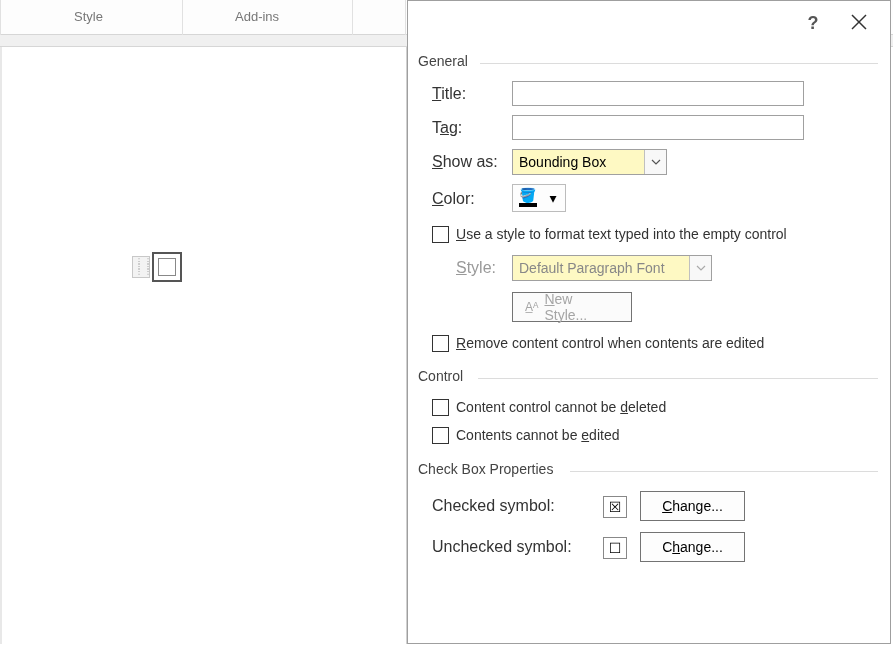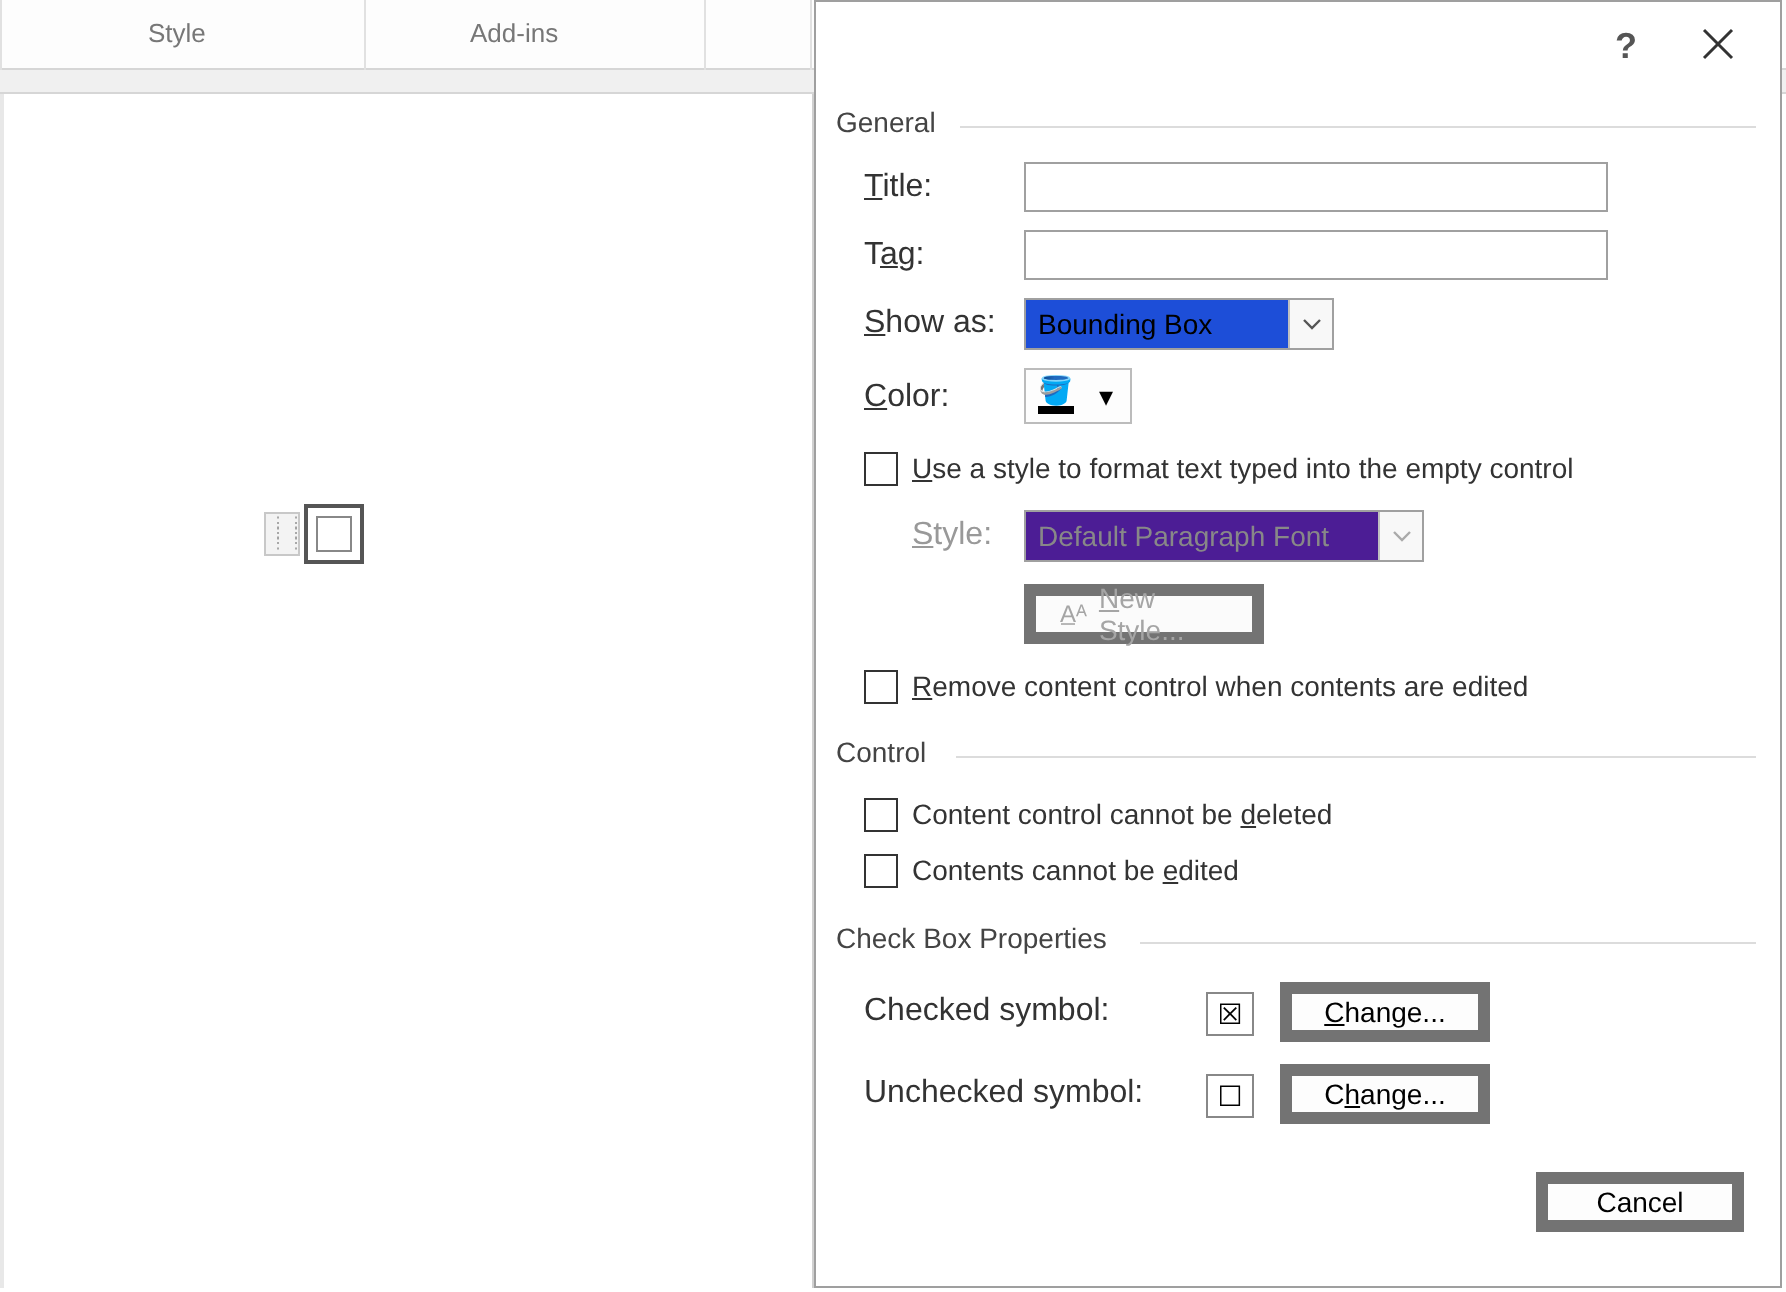--- a/index.html
+++ b/index.html
@@ -26,38 +26,38 @@
   .close-btn { position: absolute; top: 6px; right: 16px; width: 30px; height: 30px; cursor: pointer; }
   .close-btn svg { width: 16px; height: 16px; margin: 7px; }
   
   .section-label { position: absolute; left: 10px; font-size: 14px; color: #444; }
   .section-line { position: absolute; height: 1px; background: #dcdcdc; right: 12px; }
   
   .field-label { position: absolute; font-size: 16px; color: #333; }
   .underline { text-decoration: underline; }
   .text-input { position: absolute; height: 25px; border: 1px solid #a0a0a0; background: #fff; padding: 2px 4px; font-size: 13px; }
   
-  .dropdown { position: absolute; height: 26px; border: 1px solid #a0a0a0; background: #1d4ed8; display: flex; align-items: center; cursor: pointer; }
+  .dropdown { position: absolute; height: 26px; border: 1px solid #a0a0a0; background: #fef9c3; display: flex; align-items: center; cursor: pointer; }
   .dropdown .val { flex: 1; padding: 0 6px; font-size: 14px; }
   .dropdown .arrow { width: 22px; height: 100%; border-left: 1px solid #c0c0c0; display: flex; align-items: center; justify-content: center; background: #f8f8f8; }
   .dropdown .arrow svg { width: 10px; height: 10px; }
-  .dropdown.disabled { background: #4c1d95; color: #888; }
+  .dropdown.disabled { background: #fef9c3; color: #888; }
   .dropdown.disabled .val { color: #888; }
   
   .color-picker { position: absolute; width: 54px; height: 28px; border: 1px solid #bcbcbc; background: #fdfdfd; display: flex; align-items: center; cursor: pointer; }
   .color-picker .icon-slot { width: 30px; display: flex; flex-direction: column; align-items: center; justify-content: center; }
   .color-picker .bucket { font-size: 14px; line-height: 12px; color: #666; }
   .color-picker .swatch { width: 18px; height: 4px; background: #000; margin-top: 2px; }
   .color-picker .caret { width: 20px; display: flex; align-items: center; justify-content: center; }
   
   .checkbox { position: absolute; width: 17px; height: 17px; border: 1px solid #333; background: #fff; cursor: pointer; }
   .check-label { position: absolute; font-size: 14px; color: #333; }
   .disabled-label { color: #999; }
   
-  .plain-btn { position: absolute; height: 30px; border: 6px solid #737373; background: #fdfdfd; padding: 0 12px; font-size: 14px; cursor: pointer; display: flex; align-items: center; justify-content: center; }
+  .plain-btn { position: absolute; height: 30px; border: 1px solid #737373; background: #fdfdfd; padding: 0 12px; font-size: 14px; cursor: pointer; display: flex; align-items: center; justify-content: center; }
   .plain-btn.disabled { color: #a5a5a5; cursor: default; background: #fbfbfb; }
   .plain-btn.primary { border: 2px solid #2b70cb; }
   
   .symbol-box { position: absolute; width: 24px; height: 22px; border: 1px solid #888; background: #fff; display: flex; align-items: center; justify-content: center; font-size: 14px; }
 </style>
 </head>
 <body>
 
 <div class="ribbon-area">
   <div class="ribbon-tab-sep" style="left:0"></div>
@@ -153,14 +153,13 @@
   <div class="section-line" style="top:470px; left:162px"></div>
 
   <div class="field-label" style="top:496px; left:24px">Checked symbol:</div>
   <div class="symbol-box" style="top:495px; left:195px">☒</div>
   <div class="plain-btn" style="top:490px; left:232px; width:105px"><span class="underline">C</span>hange...</div>
 
   <div class="field-label" style="top:537px; left:24px">Unchecked symbol:</div>
   <div class="symbol-box" style="top:536px; left:195px">☐</div>
   <div class="plain-btn" style="top:531px; left:232px; width:105px">C<span class="underline">h</span>ange...</div>
 
-  <div class="plain-btn" style="top:585px; left:360px; width:104px">Cancel</div>
 </div>
 
 </body></html>

